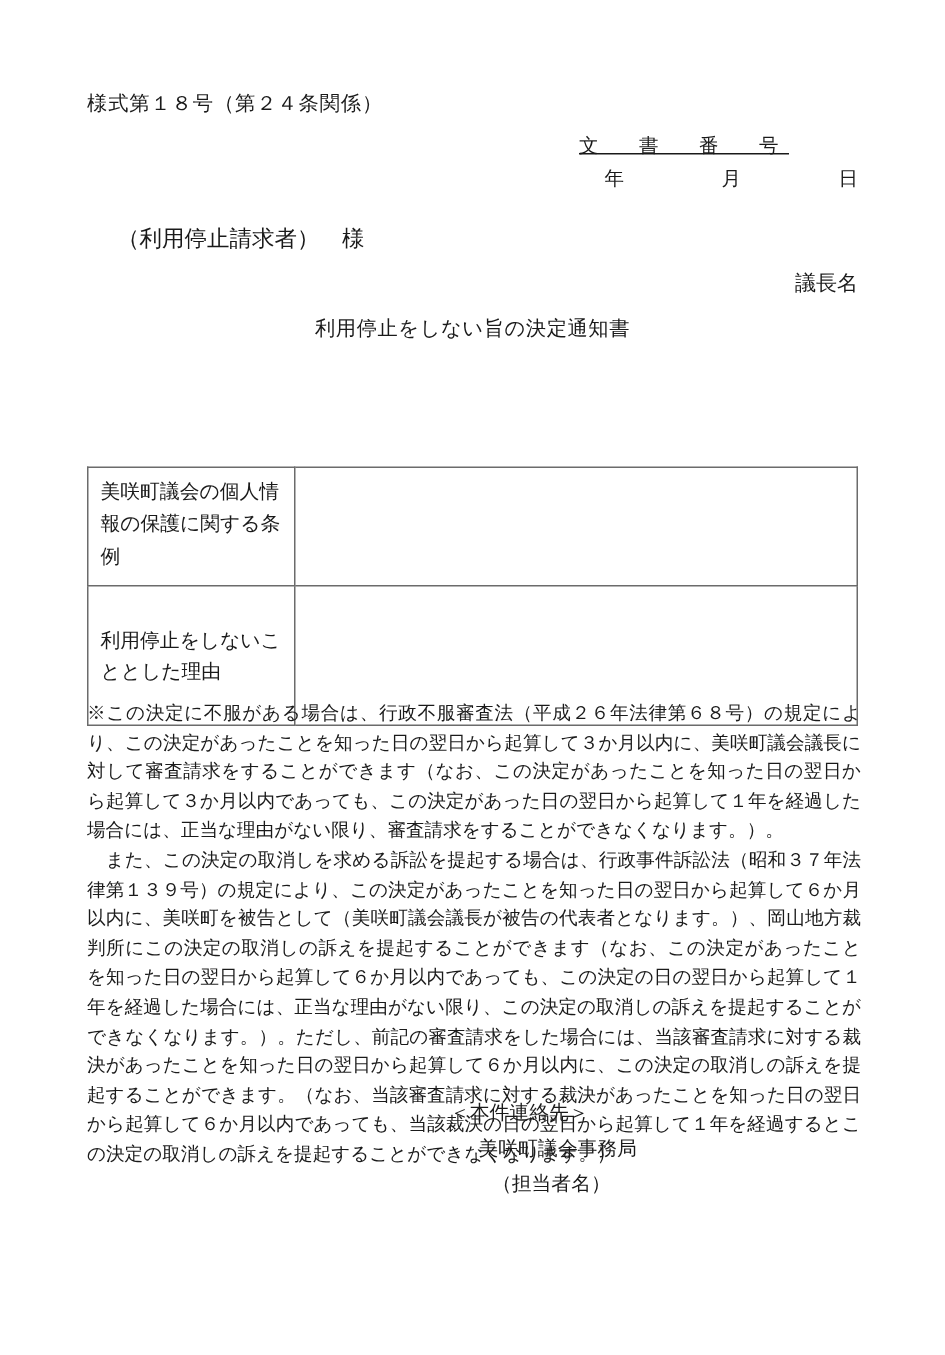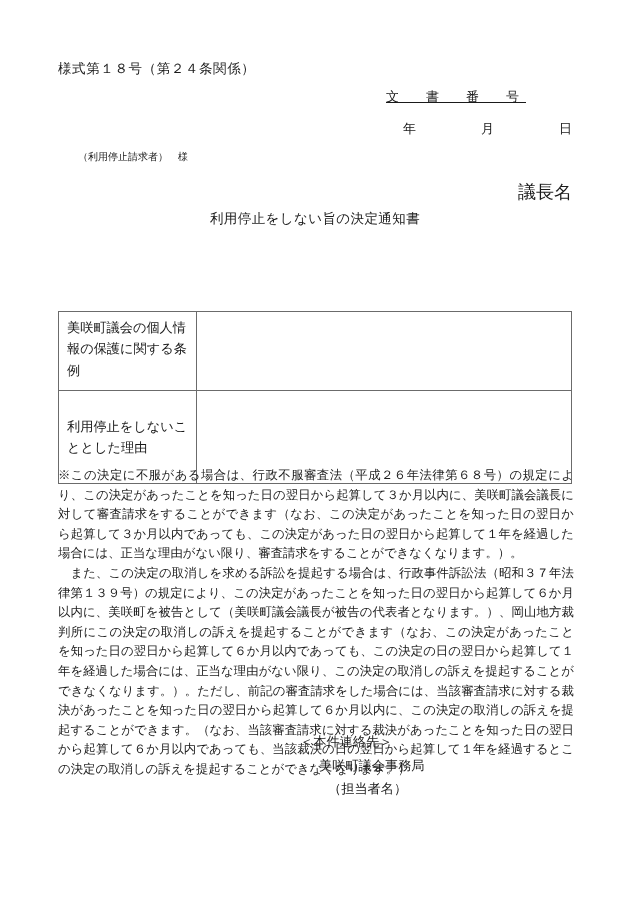--- a/index.html
+++ b/index.html
@@ -43,41 +43,41 @@
     top: 88px;
     text-align: left;
     font-size: 13px;
   }
   .doc-meta .line1 {
     letter-spacing: 7px;
     white-space: nowrap;
     text-decoration: underline;
   }
   .doc-meta .line2 {
-    margin-top: 14px;
+    margin-top: 4px;
     padding-left: 17px;
     letter-spacing: 13px;
     white-space: nowrap;
   }
 
   
   .addressee {
     position: absolute;
     left: 78px;
     top: 150px;
-    font-size: 10px;
+    font-size: 15px;
     white-space: nowrap;
   }
 
   
   .signer {
     position: absolute;
     right: 58px;
     top: 180px;
-    font-size: 18px;
+    font-size: 14px;
     white-space: nowrap;
   }
 
   
   .doc-title {
     position: absolute;
     left: 0;
     right: 0;
     top: 210px;
     text-align: center;

